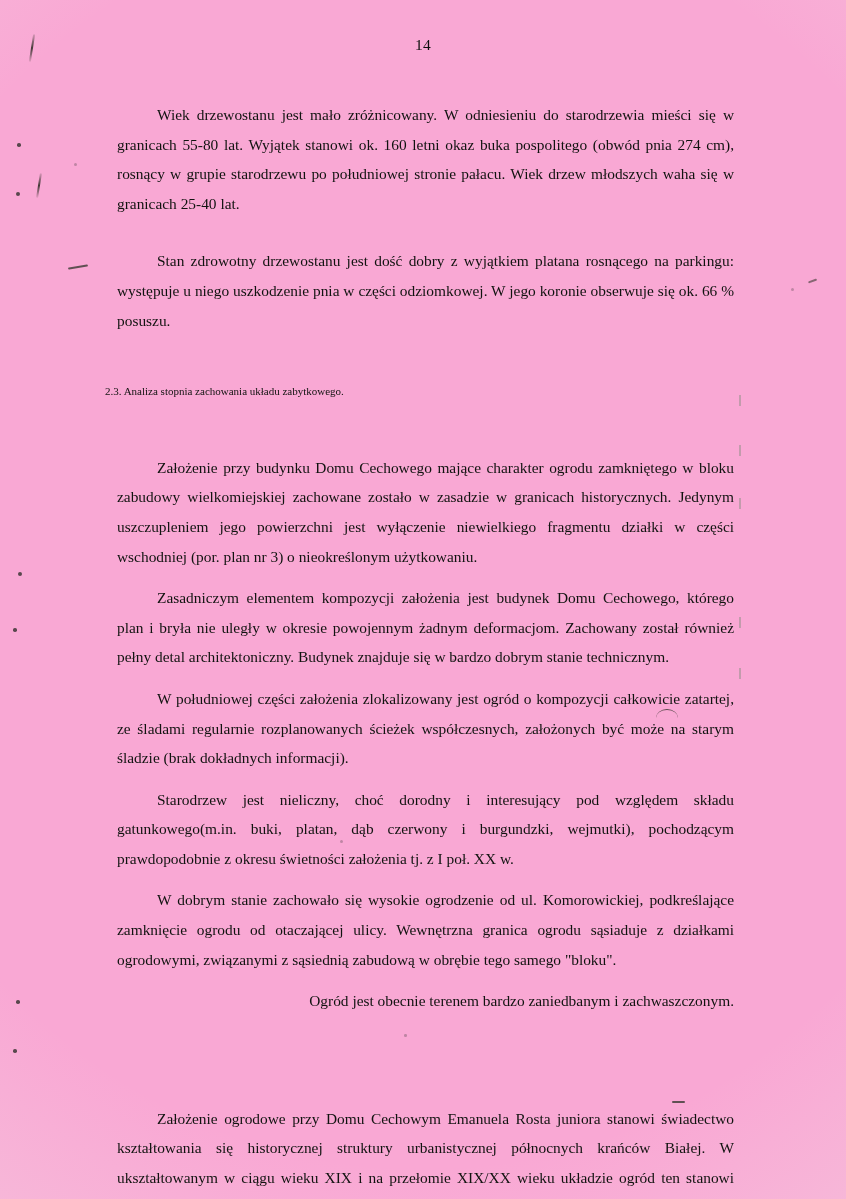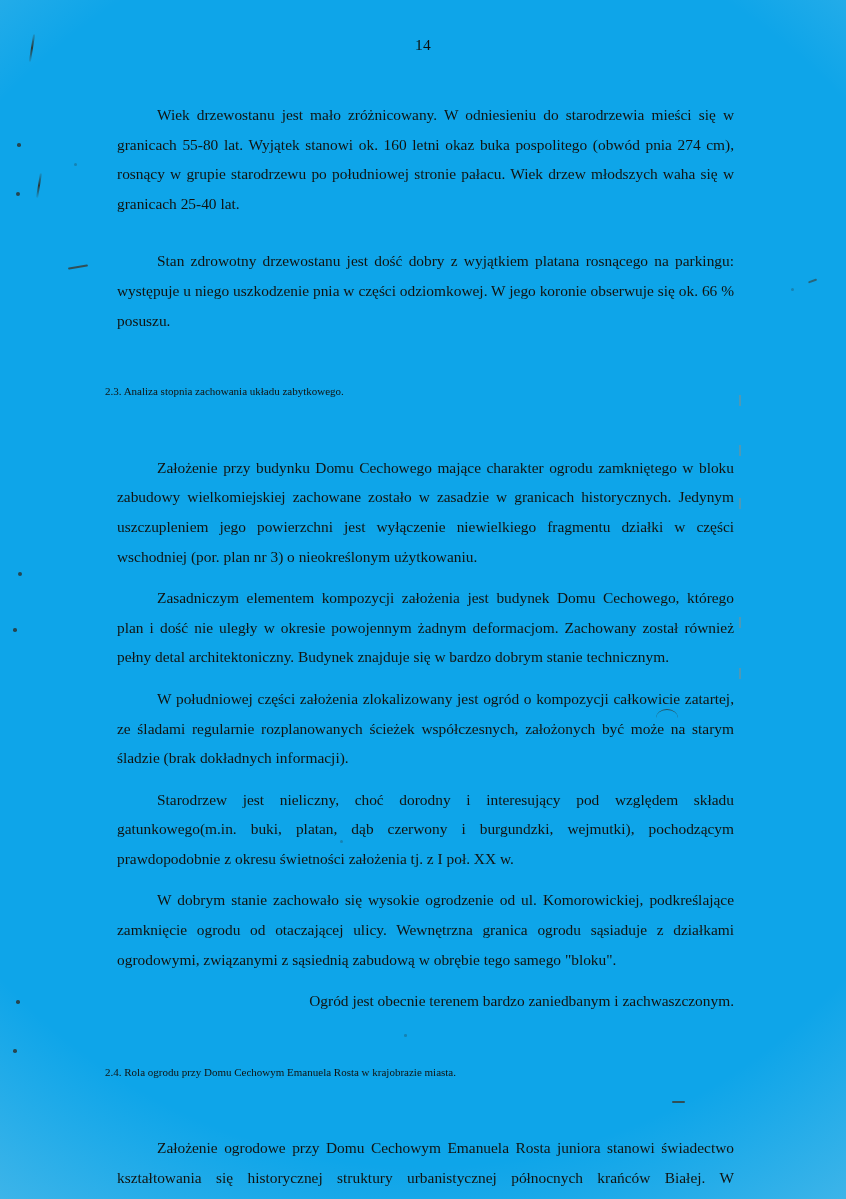--- a/index.html
+++ b/index.html
@@ -7,21 +7,21 @@
     margin: 0;
     padding: 0;
     background: #ffffff;
   }
 
   .page {
     position: relative;
     width: 846px;
     height: 1199px;
     margin: 0 auto;
-    background: #0ea5e9;
+    background: #f9a8d4;
     overflow: hidden;
     font-family: "Liberation Serif", "DejaVu Serif", serif;
     color: #0d0f0c;
     text-decoration: underline;
     -webkit-font-smoothing: antialiased;
   }
 
   
   .paper-texture {
     position: absolute;
@@ -170,31 +170,30 @@
 
     <p class="para">Stan zdrowotny drzewostanu  jest dość dobry z wyjątkiem platana rosnącego na parkingu: występuje u niego uszkodzenie pnia w części odziomkowej. W jego koronie obserwuje się ok. 66 % posuszu.</p>
 
 
     <div class="gap-lg"></div>
     <p class="heading">2.3. Analiza stopnia zachowania układu zabytkowego.</p>
     <div class="gap-xl"></div>
 
     <p class="para">Założenie przy budynku Domu Cechowego mające charakter ogrodu zamkniętego w bloku zabudowy wielkomiejskiej zachowane zostało w zasadzie w granicach historycznych. Jedynym uszczupleniem jego powierzchni jest wyłączenie niewielkiego fragmentu działki w części wschodniej (por. plan nr 3) o nieokreślonym użytkowaniu.</p>
 
-    <p class="para">Zasadniczym elementem kompozycji założenia jest budynek Domu Cechowego, którego plan i dość nie uległy w okresie powojennym żadnym deformacjom. Zachowany został również pełny detal architektoniczny. Budynek znajduje się w bardzo dobrym stanie technicznym.</p>
+    <p class="para">Zasadniczym elementem kompozycji założenia jest budynek Domu Cechowego, którego plan i bryła nie uległy w okresie powojennym żadnym deformacjom. Zachowany został również pełny detal architektoniczny. Budynek znajduje się w bardzo dobrym stanie technicznym.</p>
 
     <p class="para">W południowej części założenia zlokalizowany jest ogród o kompozycji całkowicie zatartej, ze śladami regularnie rozplanowanych ścieżek współczesnych, założonych być może na starym śladzie (brak dokładnych informacji).</p>
 
     <p class="para">Starodrzew jest nieliczny, choć dorodny  i interesujący pod względem składu gatunkowego(m.in. buki, platan, dąb czerwony i burgundzki, wejmutki), pochodzącym prawdopodobnie z okresu świetności założenia tj. z I poł. XX w.</p>
 
     <p class="para">W dobrym stanie zachowało się wysokie ogrodzenie od ul. Komorowickiej, podkreślające zamknięcie ogrodu od otaczającej ulicy. Wewnętrzna granica ogrodu sąsiaduje z działkami ogrodowymi, związanymi z sąsiednią zabudową w obrębie tego samego "bloku".</p>
 
     <p class="para last-left">Ogród jest obecnie terenem bardzo zaniedbanym i zachwaszczonym.</p>
 
     <div class="gap-lg"></div>
-    <p class="heading">2.4. Rola ogrodu przy Domu Cechowym Emanuela Rosta w krajobrazie miasta.</p>
     <div class="gap-xl"></div>
 
     <p class="para">Założenie ogrodowe przy Domu Cechowym  Emanuela Rosta juniora stanowi świadectwo kształtowania się historycznej struktury urbanistycznej północnych krańców Białej.  W ukształtowanym w ciągu wieku XIX i na przełomie XIX/XX wieku układzie ogród ten stanowi ogniwo w systemie założeń  zieleni usytuowanych na zapleczu zabudowy rozciągniętej w linii pierzei ulic. Ogrody te niedostępne i izolowane przestrzennie od otaczających ulic stanowiły enklawy zieleni o znaczeniu ozdobnym   i użytkowym.</p>
 
   </div>
 
 </div>
 
 </body></html>

